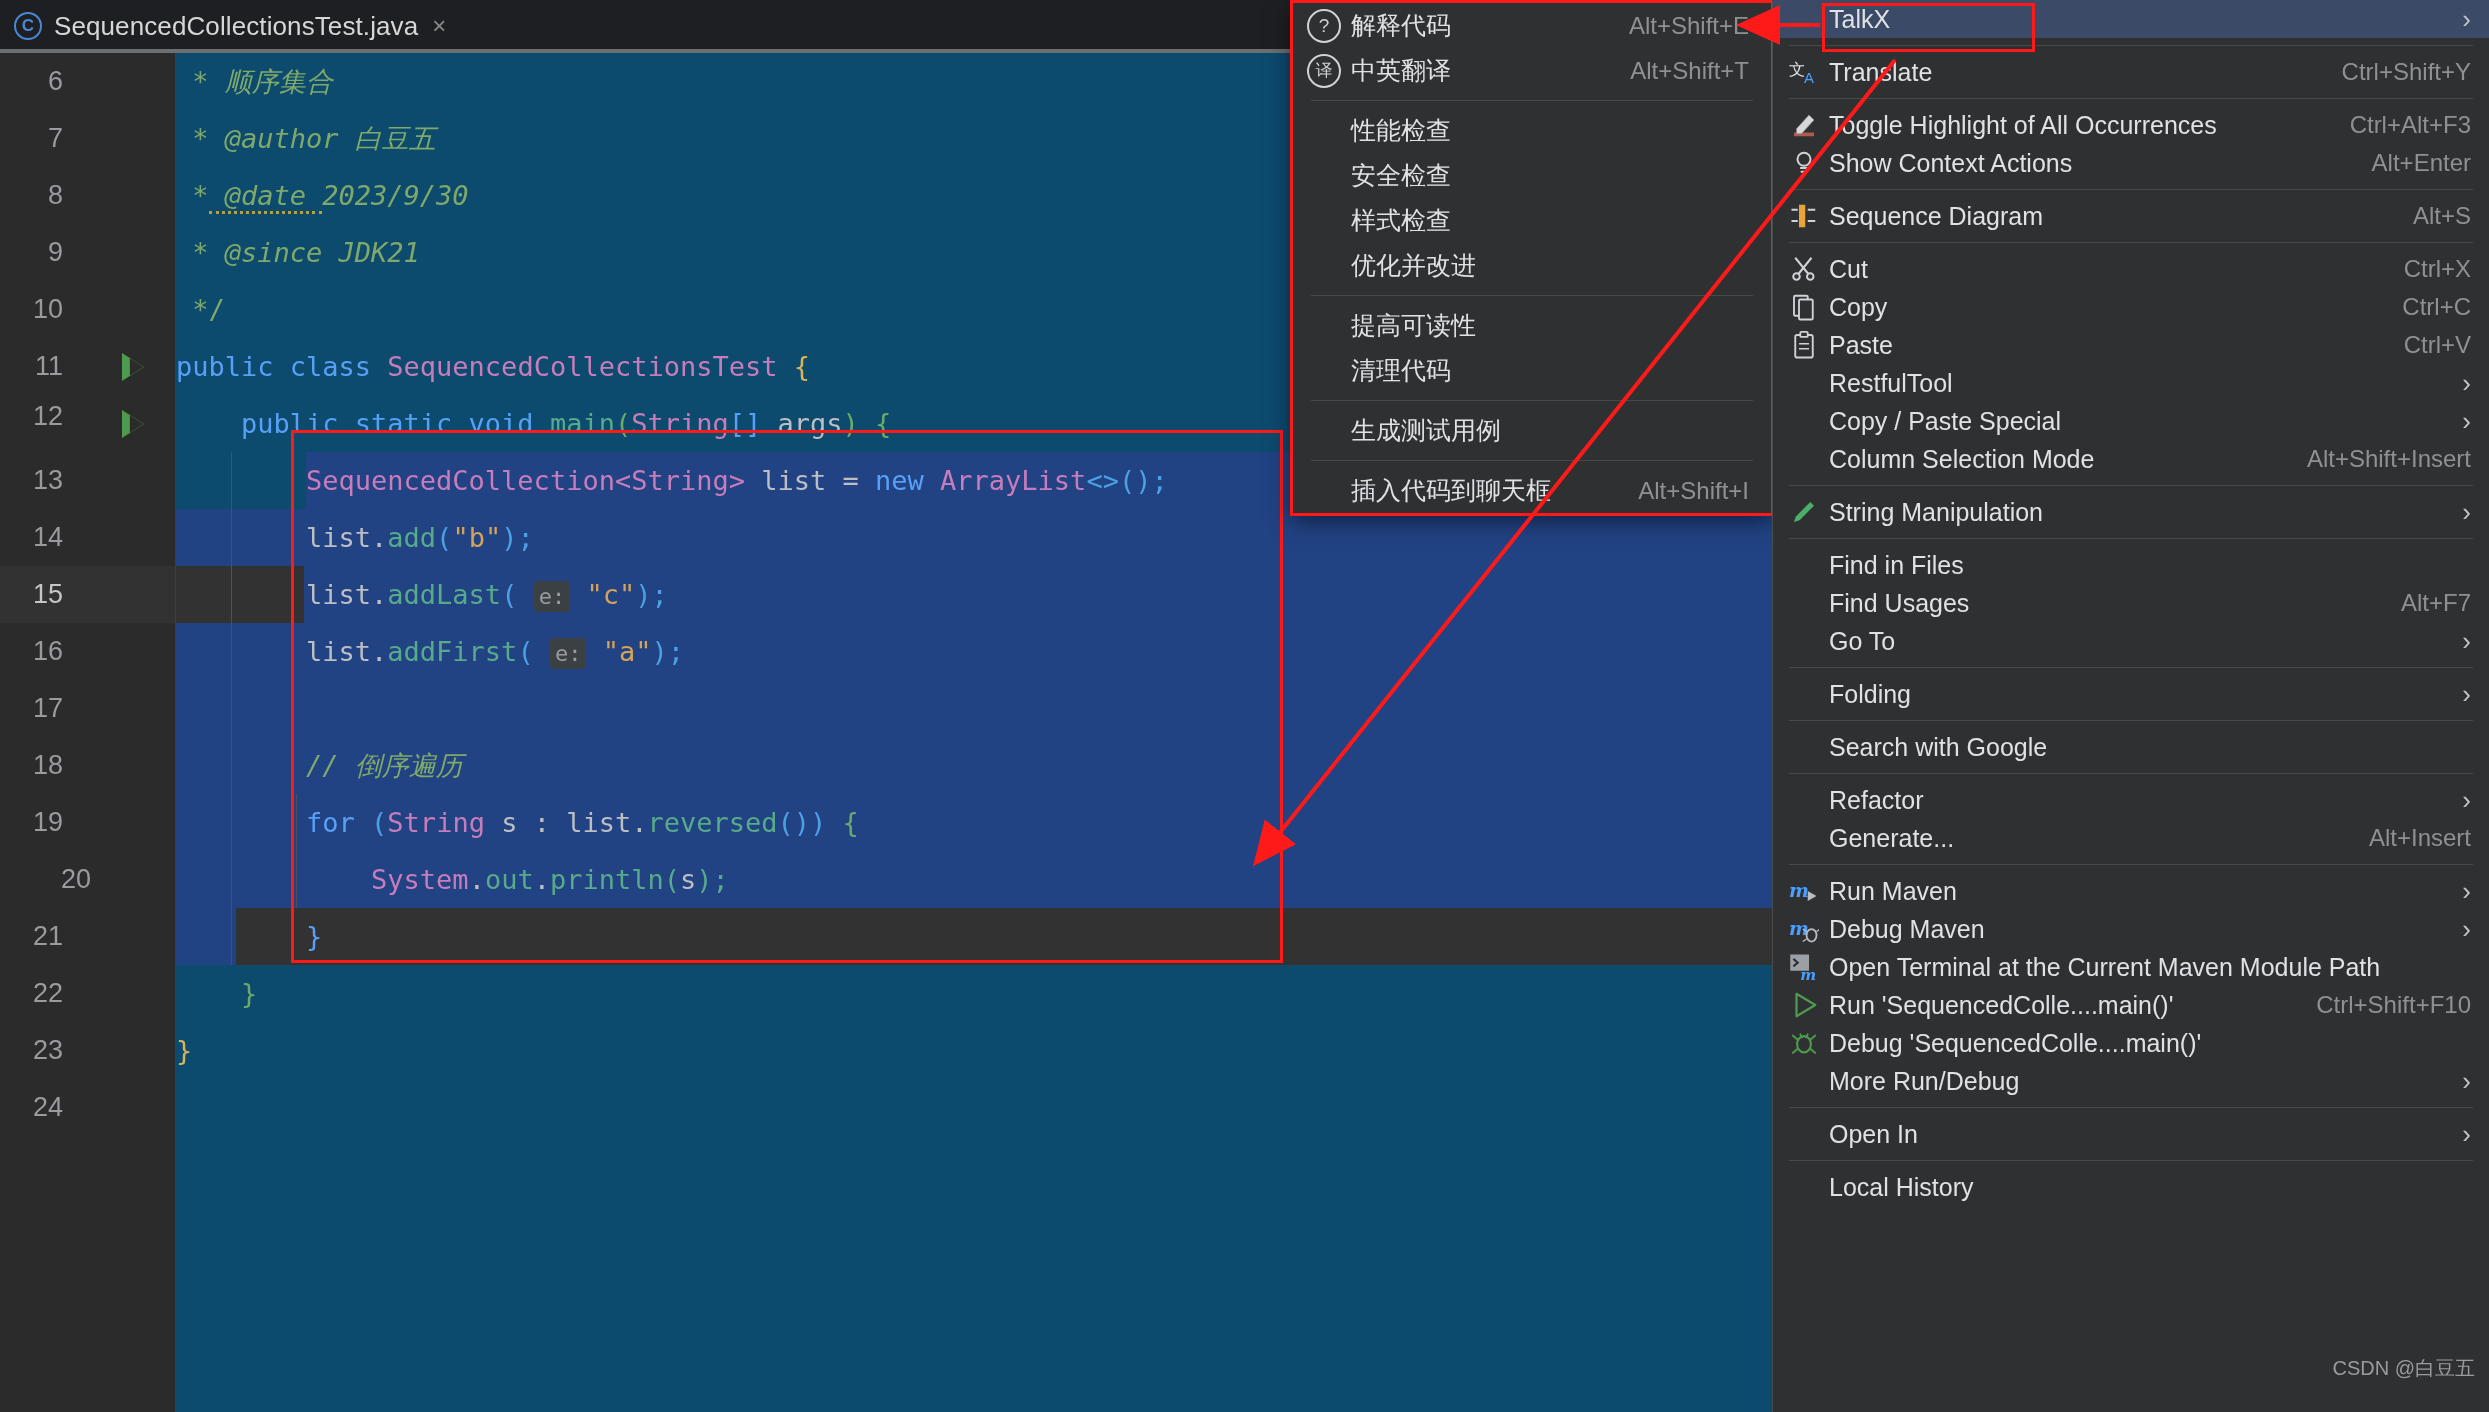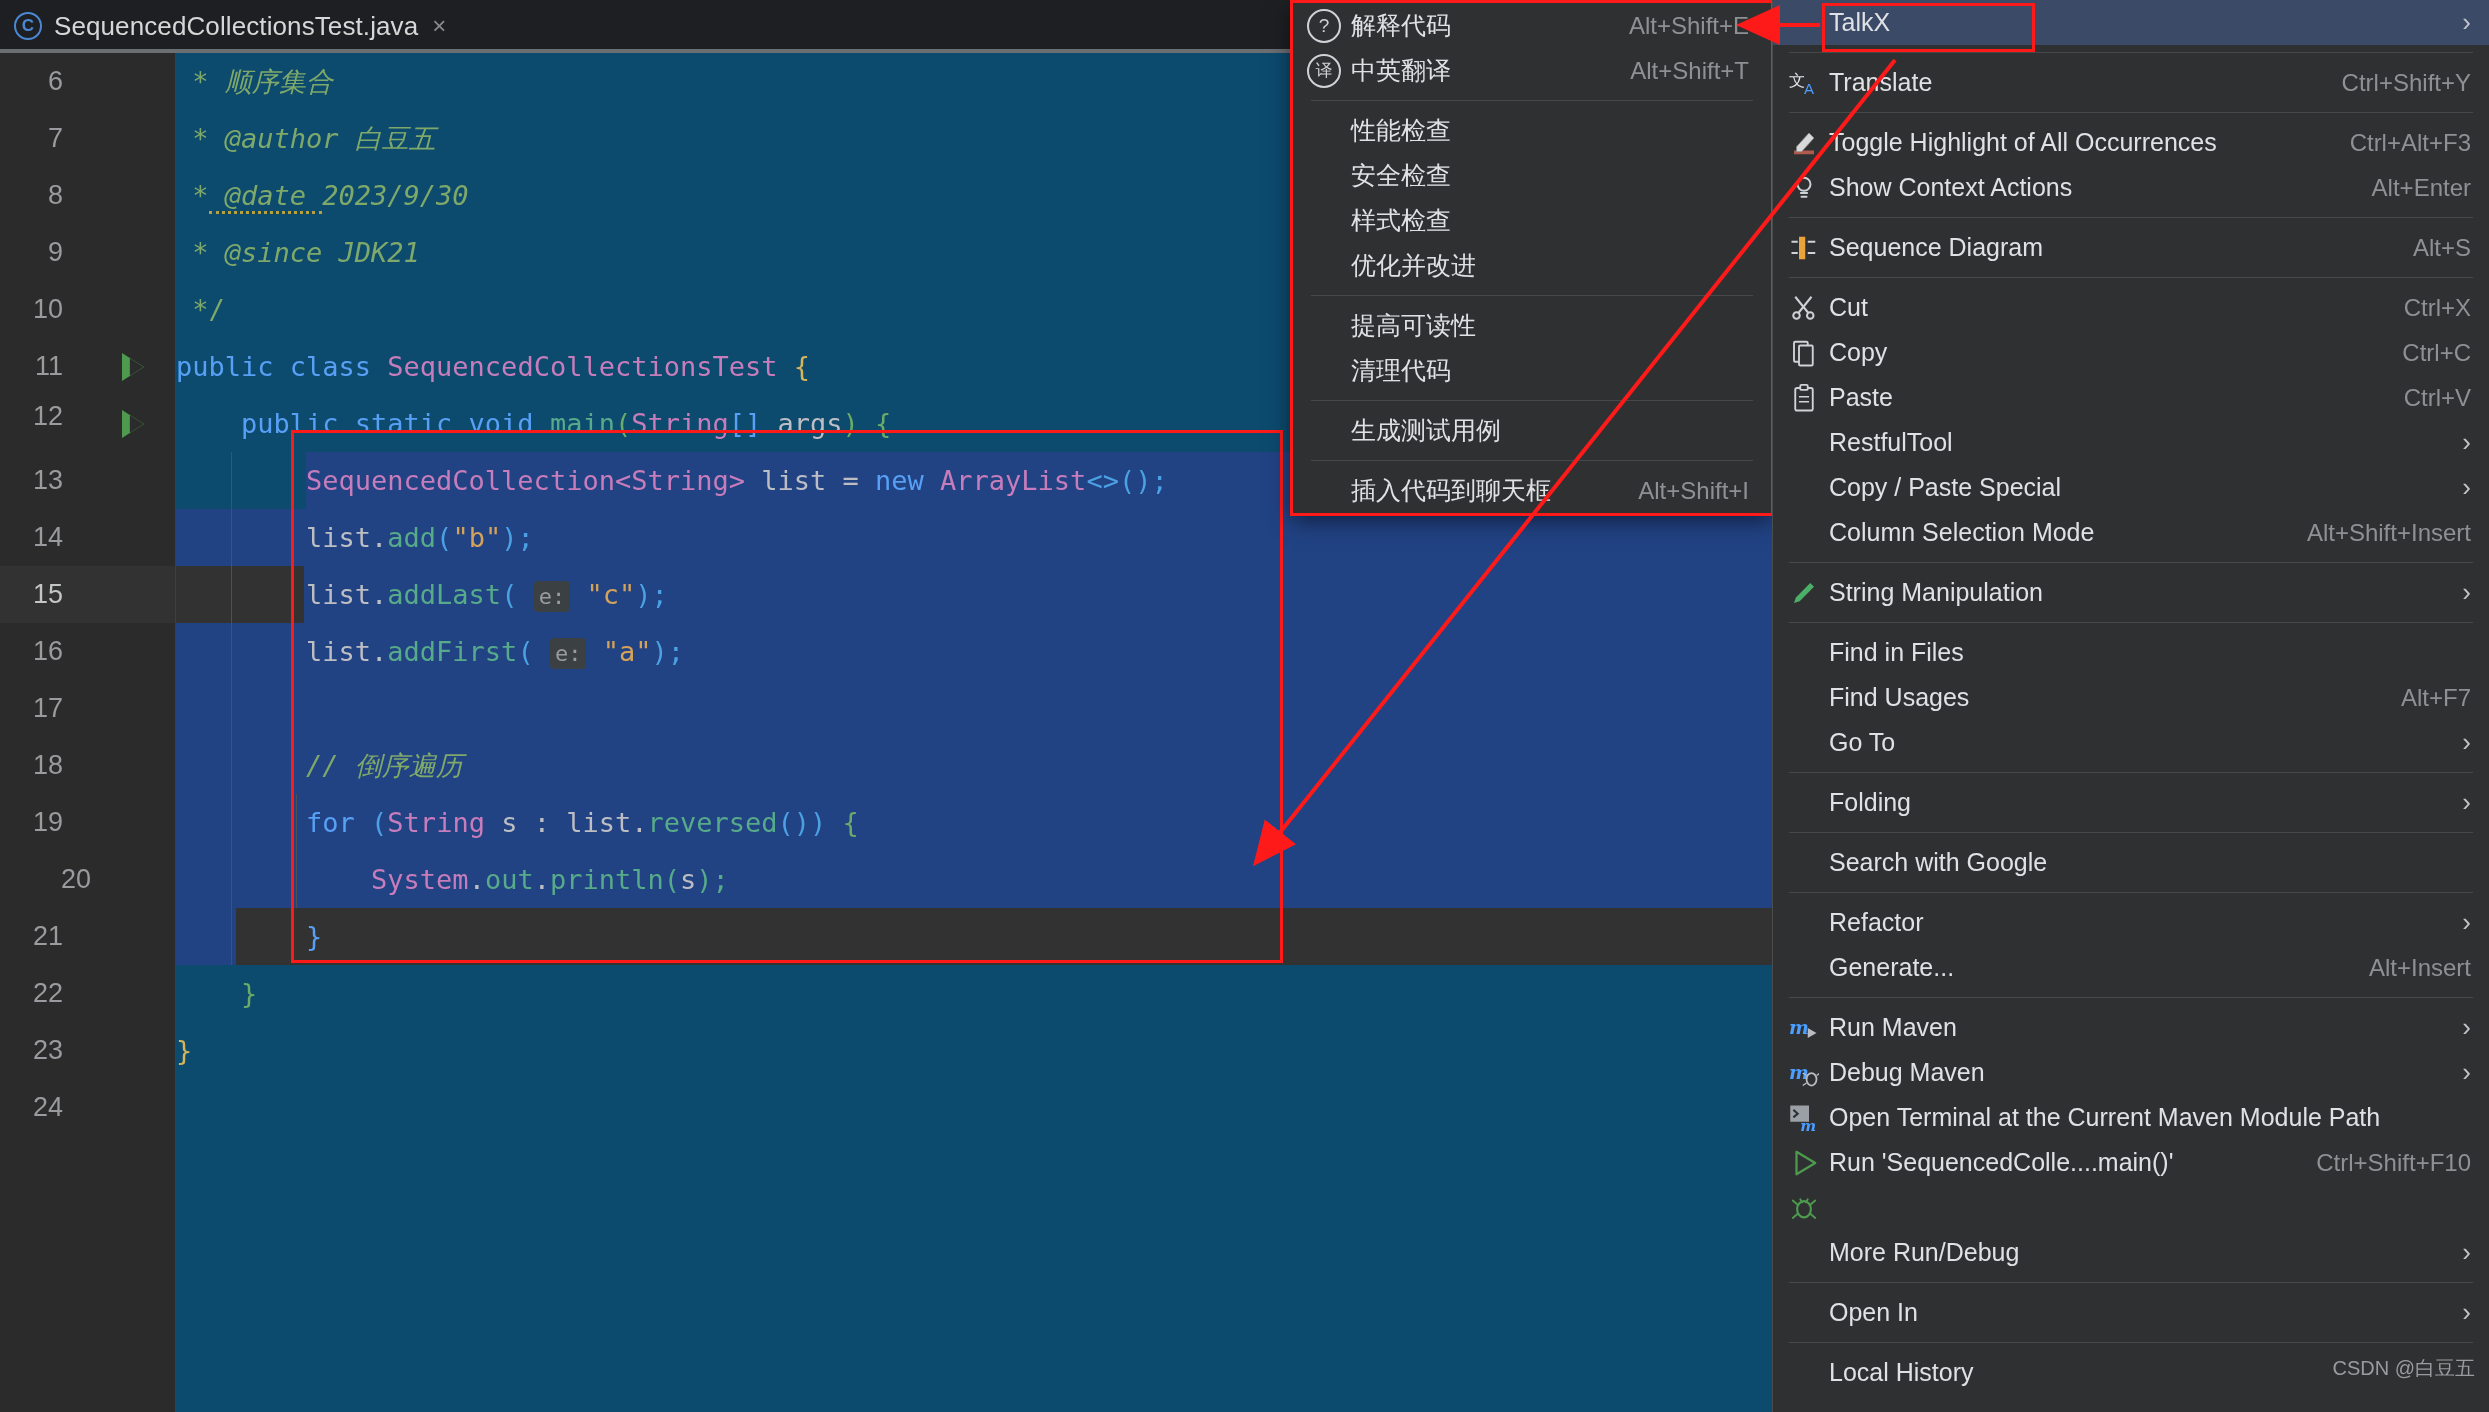--- a/index.html
+++ b/index.html
@@ -60,21 +60,21 @@
   .zhitem .zico{width:34px;height:34px;margin-right:10px;display:flex;align-items:center;justify-content:center;
                 border:2px solid #cfd2d6;border-radius:50%;color:#cfd2d6;font-size:19px;box-sizing:border-box;flex:none;}
   .zhitem .zlabel{flex:1;white-space:nowrap;}
   .zhitem .zkey{color:#8e9194;font-size:24px;margin-left:24px;white-space:nowrap;}
   .zhsep{height:1px;background:#46484a;margin:7px 18px;}
   .zhitem.indent{padding-left:58px;}
 
   
   #ctxmenu{position:absolute;left:1772px;top:0;width:717px;height:1412px;background:#2f3032;
            border-left:1px solid #4a4c4e;box-sizing:border-box;}
-  .mi{display:flex;align-items:center;height:45px;padding:0 18px 0 14px;color:#dfe1e5;font-size:25px;white-space:nowrap;}
+  .mi{display:flex;align-items:center;height:38px;padding:0 18px 0 14px;color:#dfe1e5;font-size:25px;white-space:nowrap;}
   .mi.sel{background:#3b4a66;}
   .mi .ico{width:34px;height:34px;margin-right:8px;display:flex;align-items:center;justify-content:center;flex:none;}
   .mi .lbl{flex:1;overflow:hidden;text-overflow:ellipsis;}
   .mi .key{color:#8e9194;font-size:24px;margin-left:20px;}
   .mi .chev{color:#c2c4c7;font-size:26px;margin-left:20px;}
   .msep{height:1px;background:#46484a;margin:7px 16px;}
 
   #watermark{position:absolute;right:14px;bottom:30px;color:#9a9b9e;font-size:20px;}
 </style>
 </head>
@@ -416,20 +416,21 @@
         <span class="lbl">Run 'SequencedColle....main()'</span>
         <span class="key">Ctrl+Shift+F10</span>
       </div>
       <div class="mi">
         <span class="ico">
           <svg width="30" height="30" viewBox="0 0 24 24">
             <ellipse cx="12" cy="13" rx="5.5" ry="6.5" fill="none" stroke="#4e9a4e" stroke-width="1.7"></ellipse>
             <path d="M6.5 9 L3 6 M6.5 17 L3 20 M17.5 9 L21 6 M17.5 17 L21 20 M9 5 L10.5 7.5 M15 5 L13.5 7.5" stroke="#4e9a4e" stroke-width="1.5" stroke-linecap="round"></path>
           </svg>
         </span>
+        <span class="lbl">Debug 'SequencedColle....main()'</span>
       </div>
       <div class="mi">
         <span class="ico"></span>
         <span class="lbl">More Run/Debug</span>
         <span class="chev">›</span>
       </div>
       <div class="msep"></div>
       <div class="mi">
         <span class="ico"></span>
         <span class="lbl">Open In</span>

